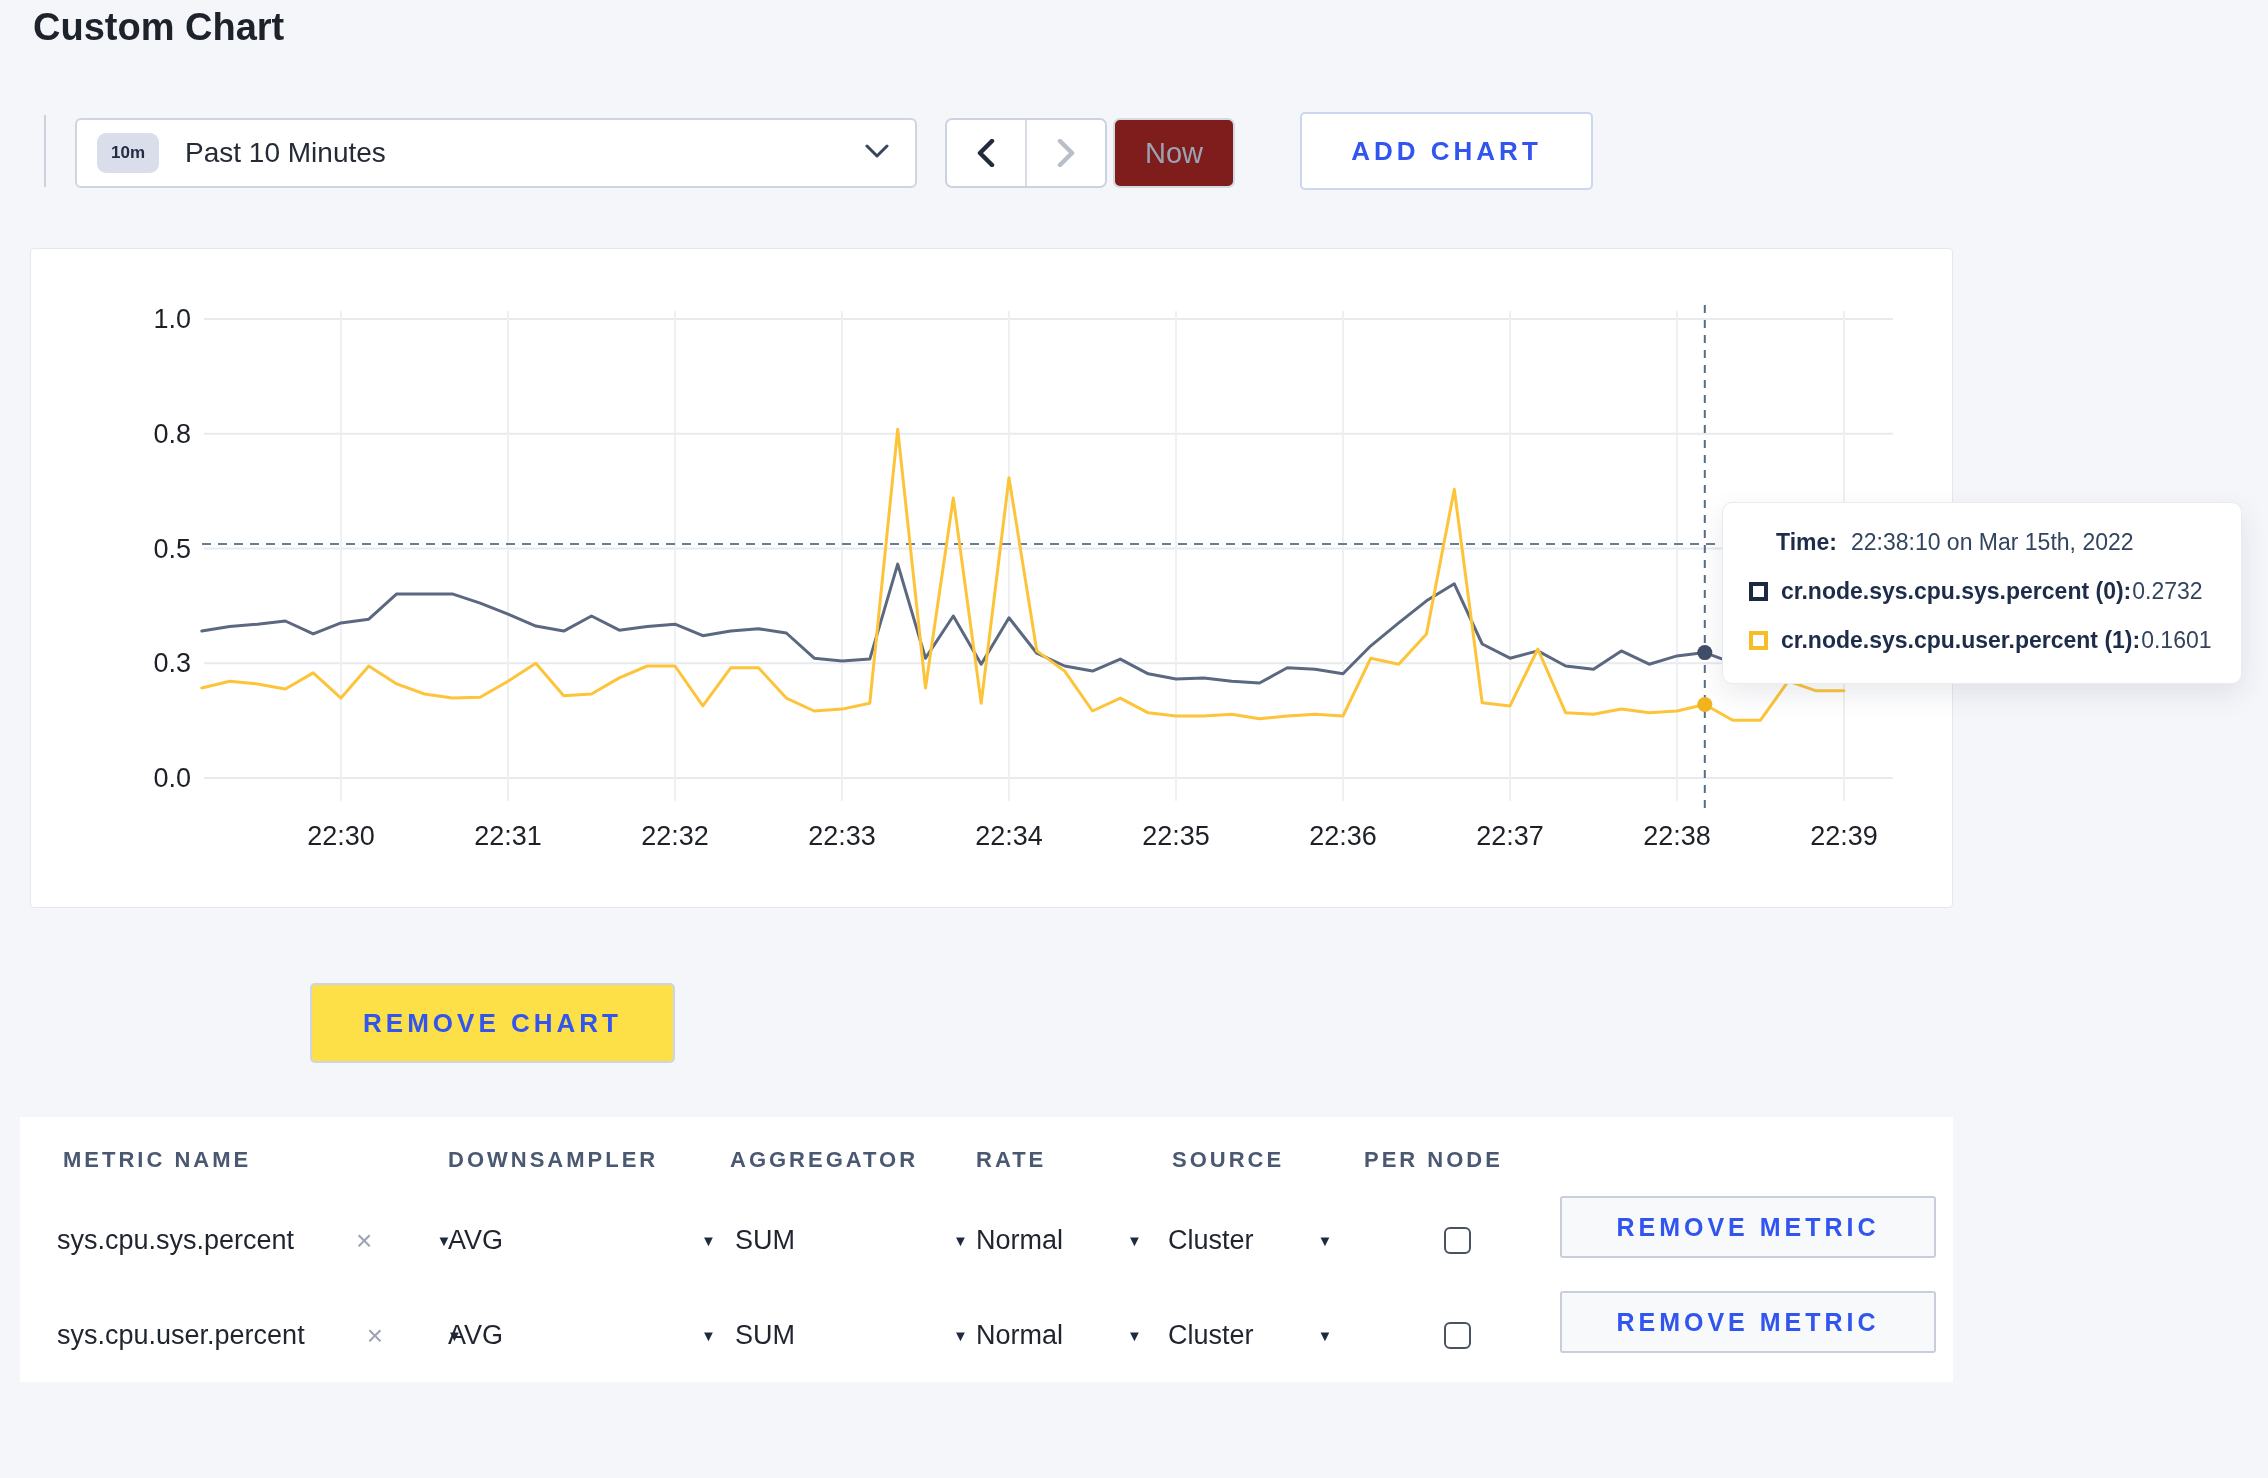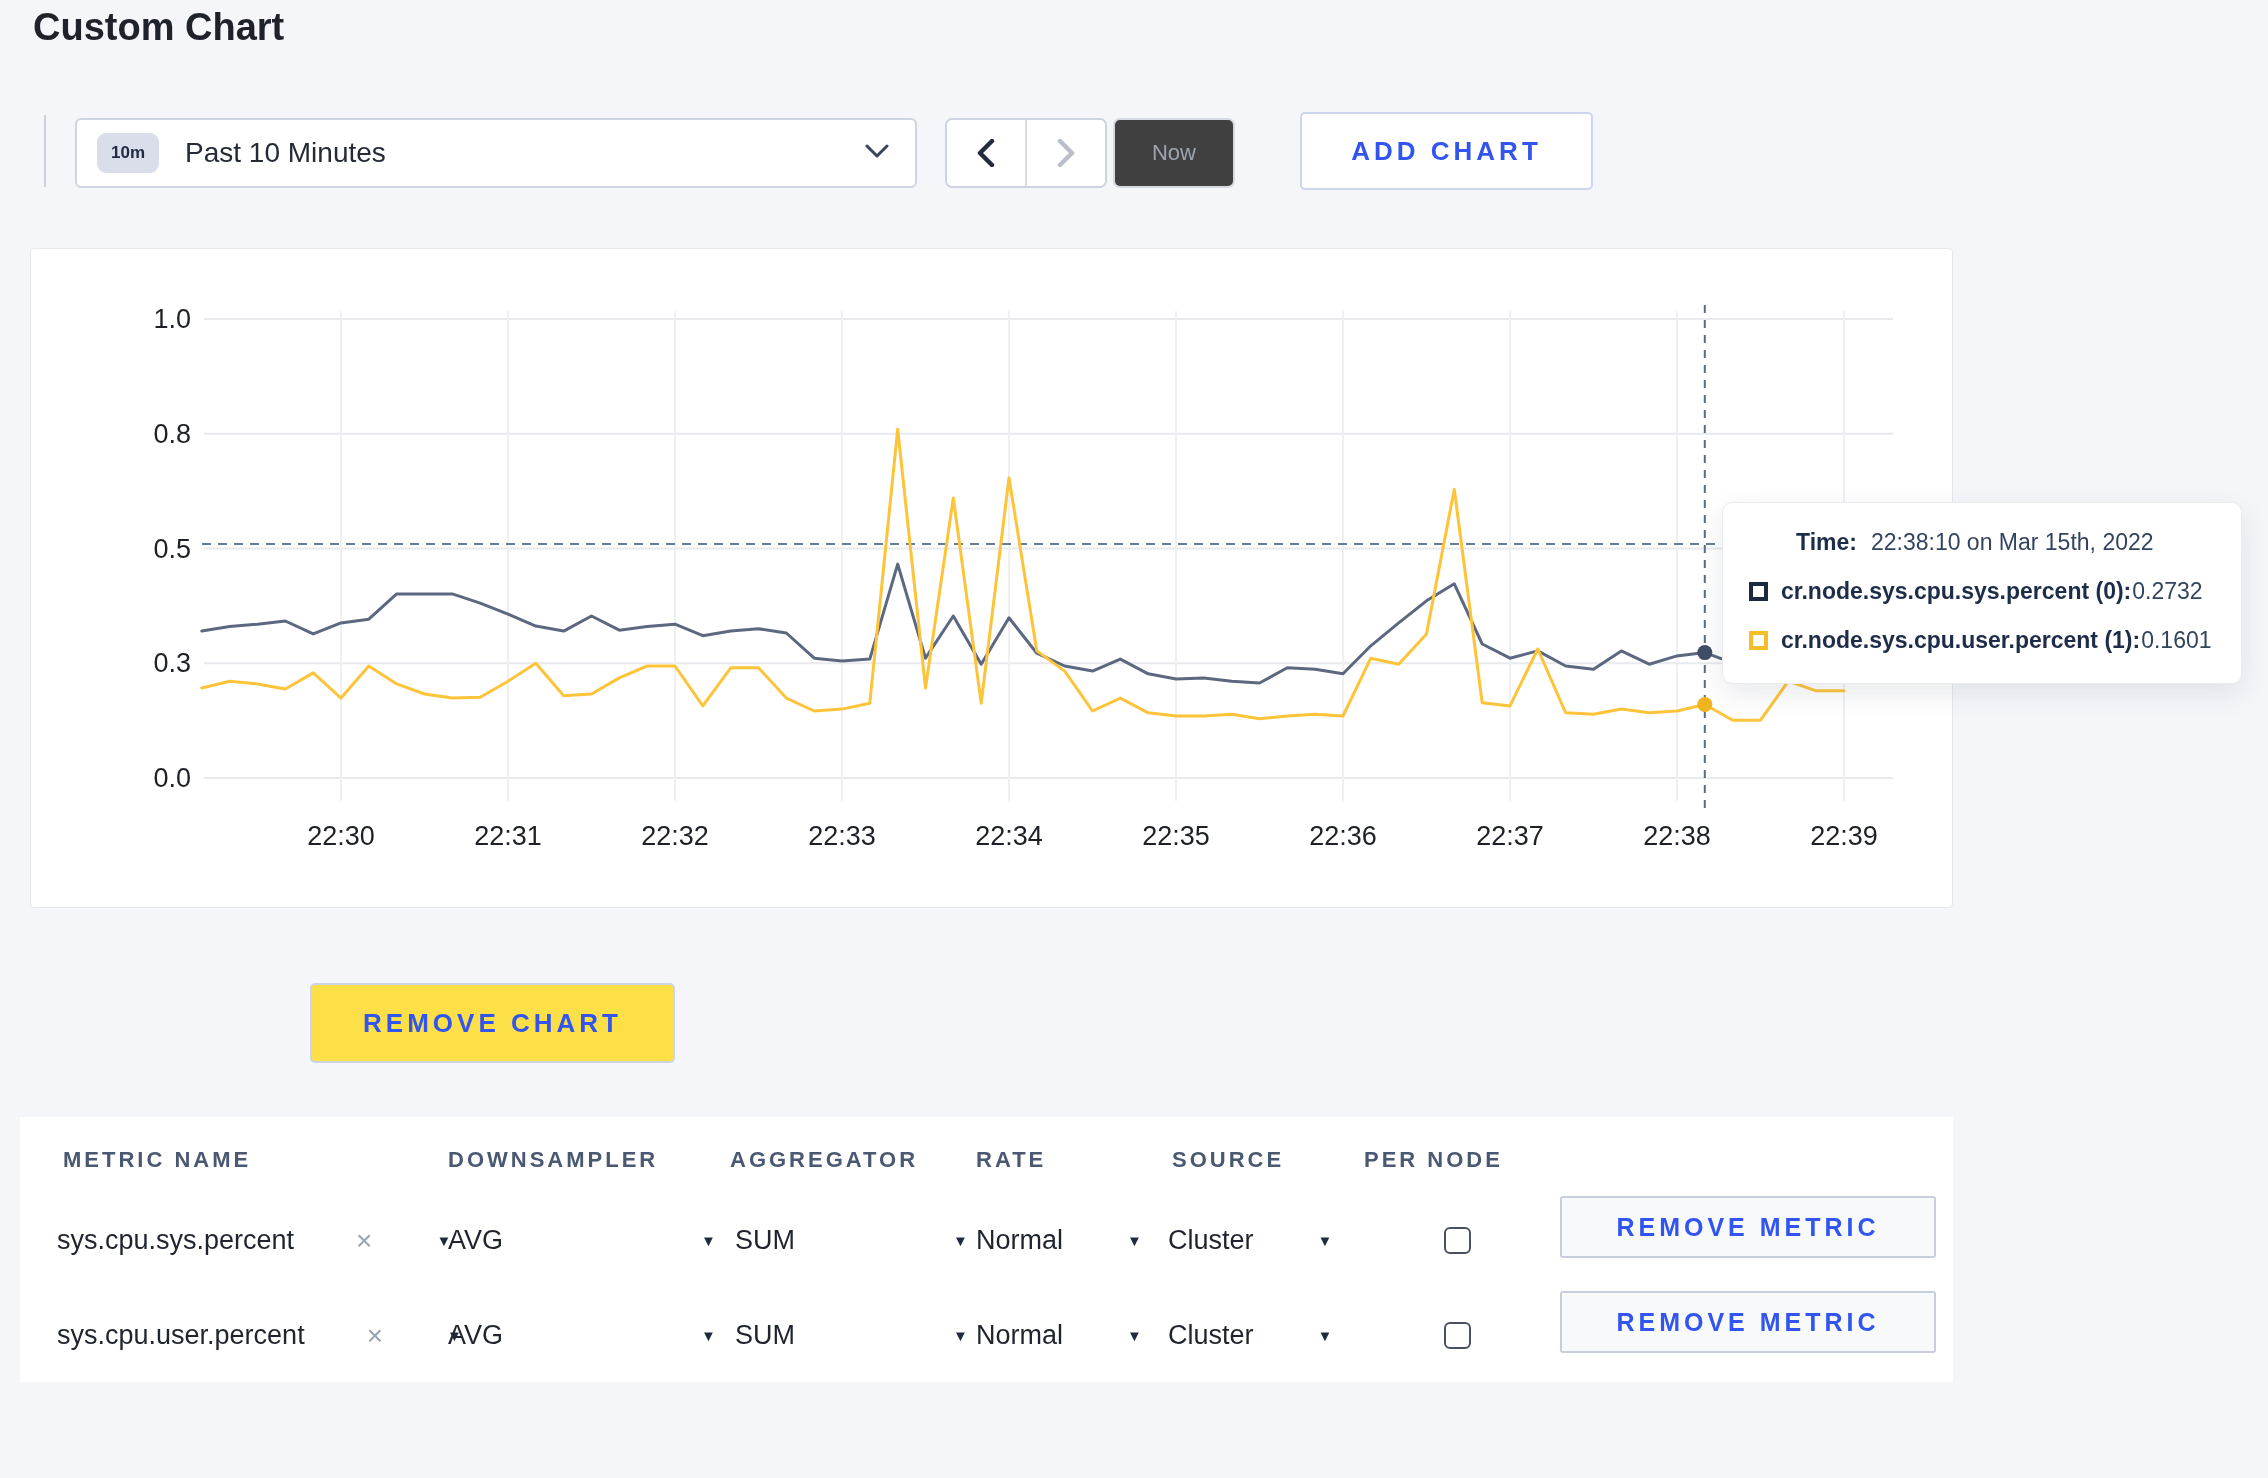--- a/index.html
+++ b/index.html
@@ -16,38 +16,38 @@
   .time-badge { margin-left:20px; background:#d9deea; color:#232c43; font-weight:700; font-size:17px;
     padding:10px 14px; border-radius:9px; }
   .time-label { margin-left:26px; font-size:28px; color:#242b36; }
   .time-caret { margin-left:auto; margin-right:26px; }
 
   .nav-group { position:absolute; left:945px; top:118px; width:162px; height:70px; background:#fff;
     border:2px solid #ccd3e0; border-radius:7px; display:flex; }
   .nav-btn { flex:1; display:flex; align-items:center; justify-content:center; cursor:pointer; }
   .nav-btn:first-child { border-right:2px solid #d7dbe4; }
 
-  .now-btn { position:absolute; left:1113px; top:118px; width:122px; height:70px; background:#404040;
-    border:2px solid #d5d9e2; border-radius:7px; color:#9ba3b3; font-size:22px; display:flex;
+  .now-btn { position:absolute; left:1113px; top:118px; width:122px; height:70px; background:#7f1d1d;
+    border:2px solid #d5d9e2; border-radius:7px; color:#9ba3b3; font-size:29px; display:flex;
     align-items:center; justify-content:center; }
   .add-chart-btn { position:absolute; left:1300px; top:112px; width:293px; height:78px; background:#fff;
     border:2px solid #ccd6ef; border-radius:5px; color:#3155ee; font-size:26px; font-weight:600;
     letter-spacing:4px; display:flex; align-items:center; justify-content:center; cursor:pointer; }
 
   
   .chart-card { position:absolute; left:30px; top:248px; width:1923px; height:660px; background:#fff;
     border:1.5px solid #e4e7ed; border-radius:4px; }
   #chart-plot { position:absolute; inset:0; }
   svg text { font-family:"Liberation Sans", sans-serif; }
 
   
   .chart-tooltip { position:absolute; left:1722px; top:502px; width:520px; height:182px; background:#fff;
     border:1px solid #e9ebf1; border-radius:10px; box-shadow:0 10px 28px rgba(40,50,80,.10);
     padding-top:26px; z-index:5; }
-  .tt-time-row { margin-left:73px; font-size:23px; display:flex; align-items:center; }
+  .tt-time-row { margin-left:53px; font-size:23px; display:flex; align-items:center; }
   .tt-time-label { font-weight:700; color:#1d2c49; }
   .tt-time-value { margin-left:14px; color:#33445f; }
   .tt-series-row { margin-left:26px; margin-top:22px; font-size:23px; display:flex; align-items:center; }
   .tt-swatch { width:19px; height:19px; background:#fff; margin-right:13px; flex:0 0 auto; }
   .tt-swatch.sys { border:4px solid #1d2940; }
   .tt-swatch.user { border:4px solid #f5bd26; }
   .tt-name { font-weight:700; color:#1d2c49; }
   .tt-value { margin-left:1px; color:#33445f; }
 
   

